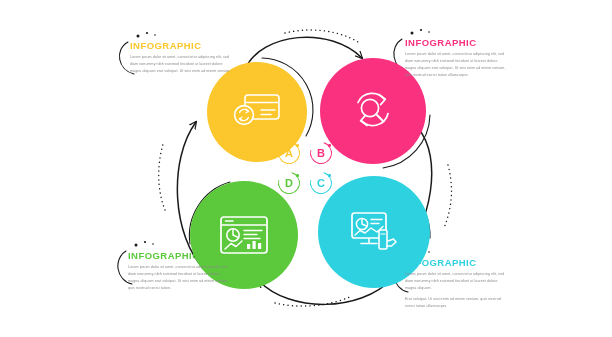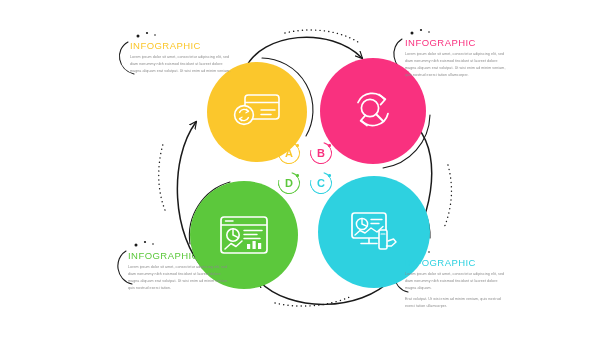--- a/index.html
+++ b/index.html
@@ -65,21 +65,21 @@
   .b-a { left: 0px;  top: 0px;  color: #fbc72c; }
   .b-b { left: 32px; top: 0px;  color: #f9317f; }
   .b-d { left: 0px;  top: 30px; color: #5cc83c; }
   .b-c { left: 32px; top: 30px; color: #2ed1e0; }
   .badge span.letter { position: relative; z-index: 2; }
 
   
   .callout { position: absolute; width: 104px; }
   .callout h3 {
     font-size: 9.5px;
-    font-weight: 400;
+    font-weight: 700;
     letter-spacing: .45px;
     margin-bottom: 3px;
     line-height: 1;
   }
   .callout p {
     font-size: 3.6px;
     line-height: 1.95;
     color: #8a8a8a;
     letter-spacing: .08px;
     text-align: left;

